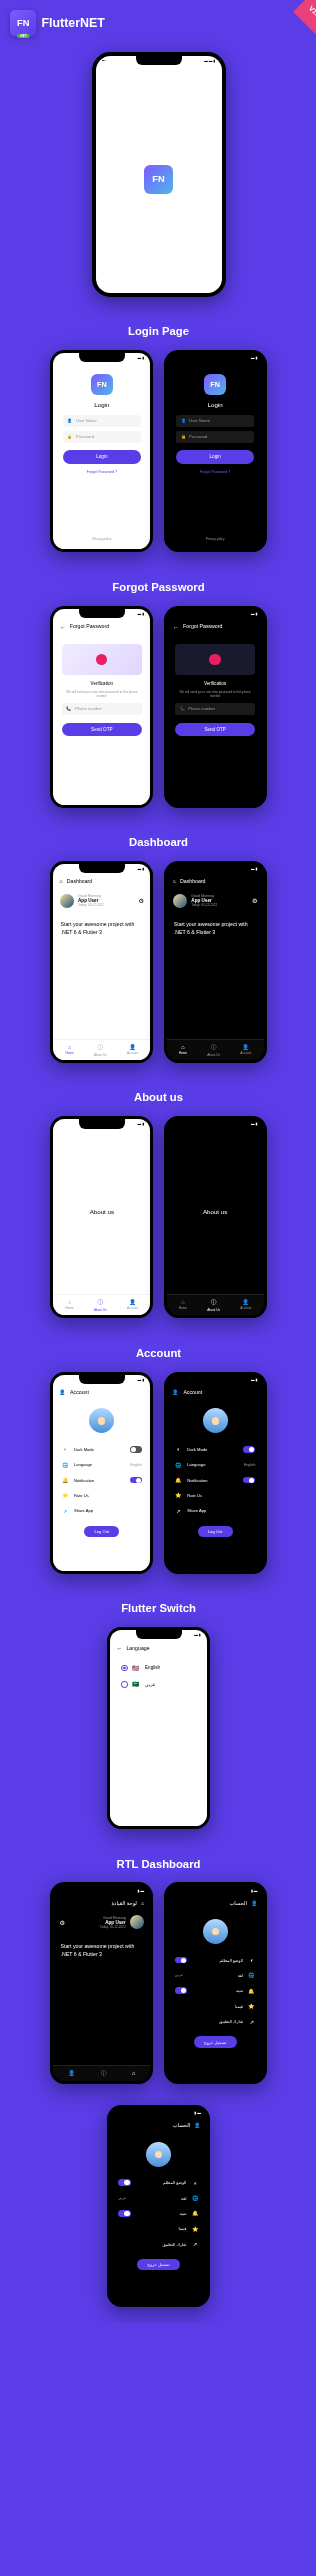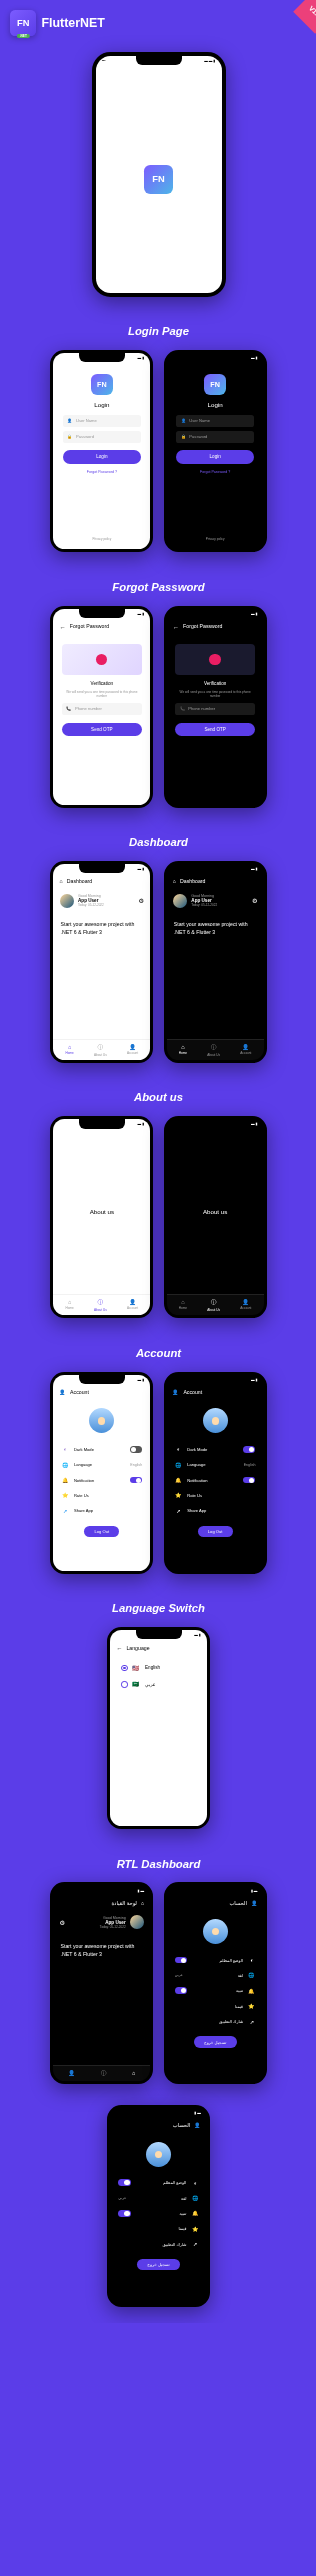--- a/index.html
+++ b/index.html
@@ -2,21 +2,21 @@
 <html style="font-size:8.2px"><head>
 <meta charset="utf-8">
 <style>
 * { margin: 0; padding: 0; box-sizing: border-box; }
 body { background: #5b3de8; font-family: -apple-system, BlinkMacSystemFont, 'Segoe UI', sans-serif; width: 317px; }
 .version-badge { position: absolute; top: 0; right: 0; width: 31px; height: 31px; background: #ec407a; color: #fff; font-weight: bold; font-size: 6.7px; display: flex; align-items: center; justify-content: center; transform: rotate(45deg) translate(7.7px, -13px); }
 .logo-header { display: flex; align-items: center; gap: 5.2px; padding: 10.3px; }
 .logo-tile { width: 26px; height: 26px; background: linear-gradient(135deg, #7c5cff, #5b3de8); border-radius: 5.2px; display: flex; align-items: center; justify-content: center; color: #fff; font-weight: bold; font-size: 9.3px; position: relative; box-shadow: 0 2.1px 6.2px rgba(0,0,0,0.3); }
 .logo-dot { position: absolute; bottom: -1.5px; left: 50%; transform: translateX(-50%); width: 12.4px; height: 4.1px; background: #4caf50; border-radius: 2.1px; font-size: 3.1px; color: #fff; display: flex; align-items: center; justify-content: center; }
 .brand-name { color: #fff; font-size: 12.4px; font-weight: 600; }
-.section-title { color: #fff; font-size: 11.3px; font-weight: 600; text-align: center; padding: 13px 0 7.7px; font-style: italic; }
+.section-title { color: #fff; font-size: 11.3px; font-weight: 600; text-align: center; padding: 13px 0 7.7px; }
 .phone-row { display: flex; justify-content: center; gap: 10.3px; padding: 5.2px 10.3px 15.5px; }
 .phone-single { display: flex; justify-content: center; padding: 5.2px 10.3px 15.5px; }
 .phone { width: 134px; border-radius: 18.5px; border: 4.1px solid #000; background: #000; overflow: hidden; position: relative; box-shadow: 0 5.2px 20.6px rgba(0,0,0,0.4); }
 .phone-small { width: 103px; border-radius: 14.4px; border: 3.1px solid #000; background: #000; overflow: hidden; position: relative; box-shadow: 0 5.2px 20.6px rgba(0,0,0,0.4); }
 .notch { position: absolute; top: 0; left: 50%; transform: translateX(-50%); width: 46px; height: 9.3px; background: #000; border-radius: 0 0 6.2px 6.2px; z-index: 10; }
 .screen { background: #fff; min-height: 196px; display: flex; flex-direction: column; font-size: 4.6px; position: relative; }
 .screen.dark { background: #000; color: #fff; }
 .status-bar { height: 10.3px; display: flex; justify-content: space-between; align-items: center; padding: 0 6.2px; font-size: 3.6px; }
 .status-bar.dark { color: #fff; }
 .app-logo-big { width: 29px; height: 29px; background: linear-gradient(135deg, #7c5cff, #4db6e8); border-radius: 6.2px; display: flex; align-items: center; justify-content: center; color: #fff; font-weight: bold; font-size: 9.3px; margin: 0 auto; }
@@ -418,21 +418,21 @@
         <div class="setting-row">
             <span class="setting-icon">↗</span>
             <span>Share App</span>
           </div>
         <button class="btn-logout">Log Out</button>
       </div>
     </div>
   </div>
 </div>
 
-<div class="section-title">Language Switch</div>
+<div class="section-title">Flutter Switch</div>
 <div class="phone-single">
   <div class="phone-small">
     <div class="notch"></div>
     <div class="screen">
       <div class="status-bar">
           <span></span>
           <span>▬ ▮</span>
         </div>
       <div class="top-bar">
           <span class="back-arrow">←</span>

